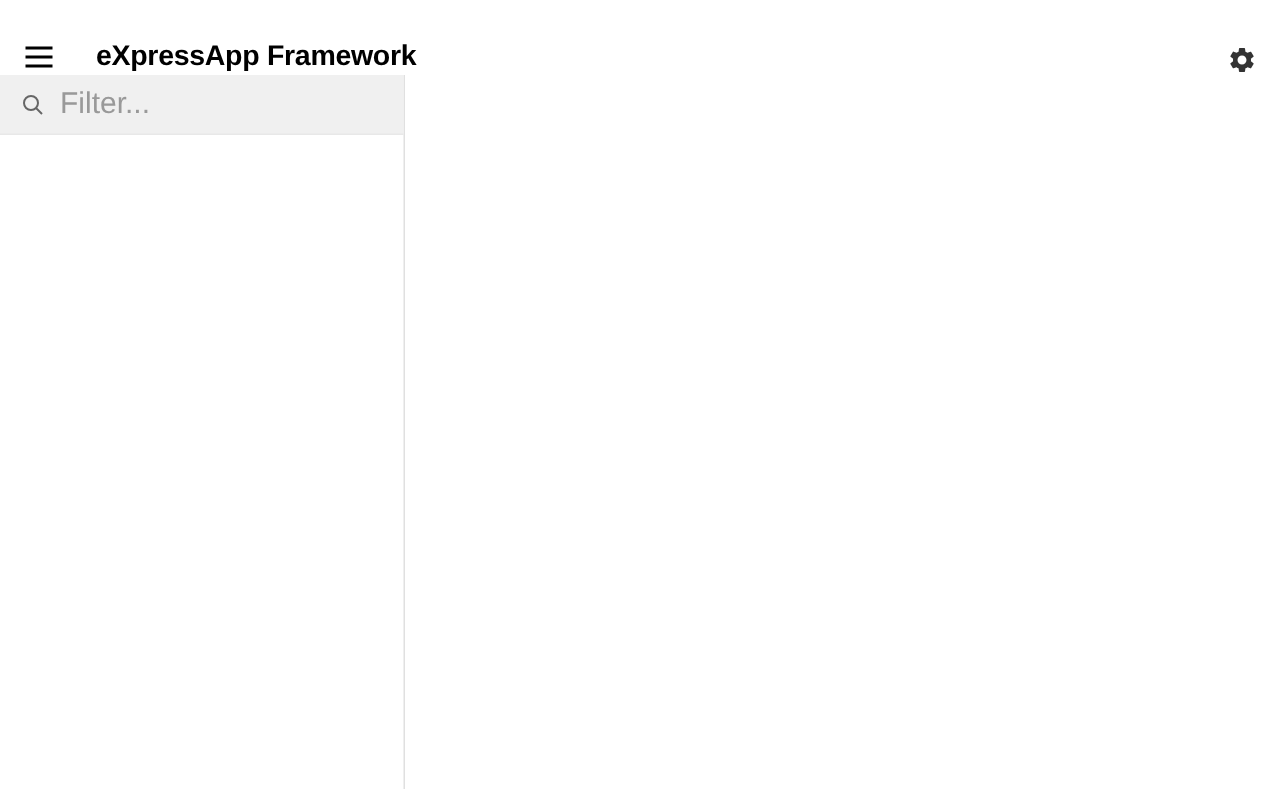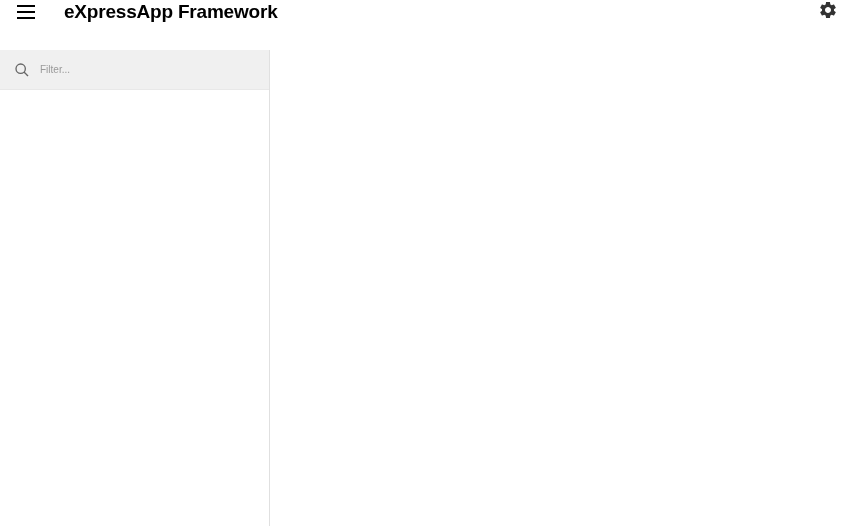--- a/index.html
+++ b/index.html
@@ -10,21 +10,21 @@
     body {
       font-family: -apple-system, BlinkMacSystemFont, "Segoe UI", Helvetica, Arial, sans-serif;
       width: 854px;
       height: 526px;
       overflow: hidden;
       background: #ffffff;
     }
     .header {
       height: 50px;
       display: flex;
-      align-items: flex-start;
+      align-items: flex-end;
       padding: 0 16px;
       justify-content: space-between;
       background: #ffffff;
     }
     .header-left {
       display: flex;
       align-items: center;
     }
     .hamburger {
       width: 24px;
@@ -86,21 +86,21 @@
       flex-shrink: 0;
     }
     .search-icon svg {
       width: 100%;
       height: 100%;
     }
     .search-input {
       border: none;
       background: transparent;
       outline: none;
-      font-size: 10px;
+      font-size: 20px;
       color: #333333;
       width: 100%;
       font-family: inherit;
     }
     .search-input::placeholder {
       color: #999999;
     }
     .sidebar-content {
       flex: 1;
     }

